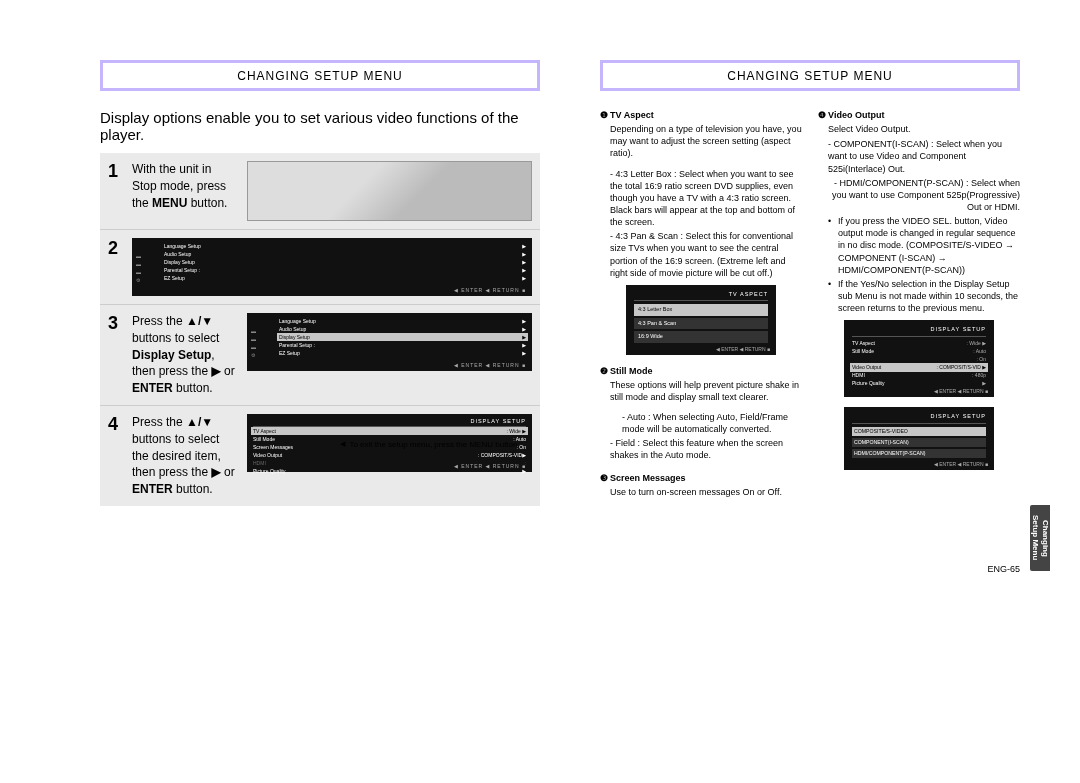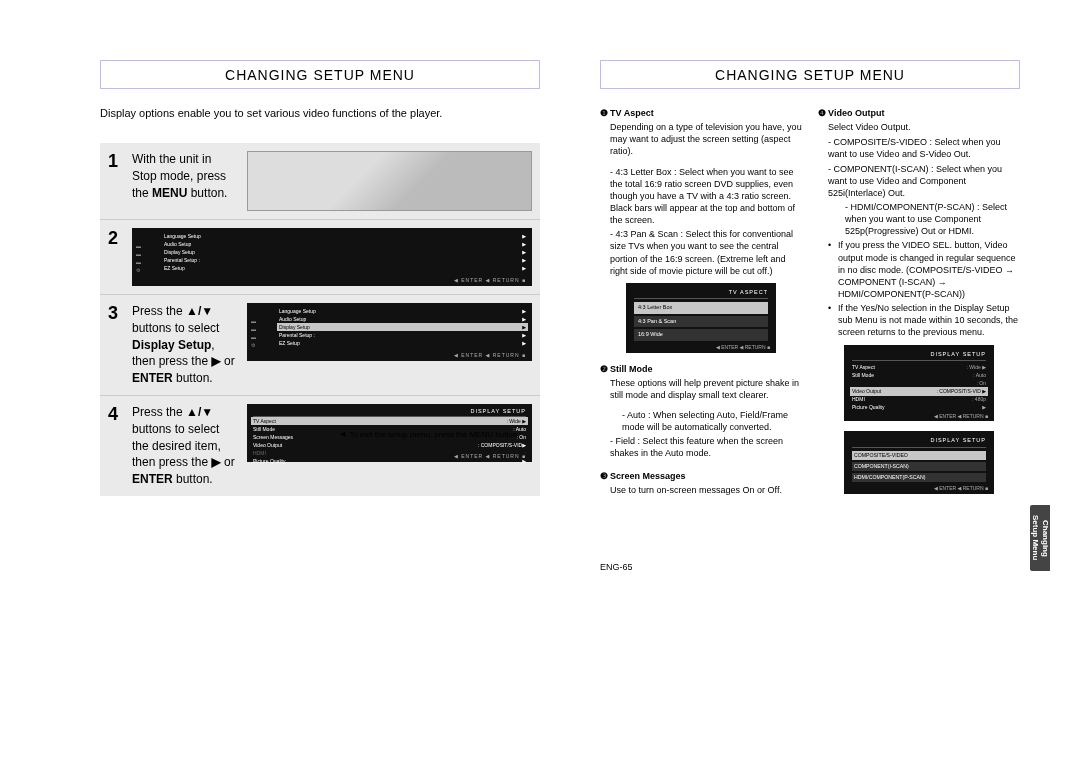--- a/index.html
+++ b/index.html
@@ -12,36 +12,36 @@
     color: #000;
   }
   .spread {
     display: flex;
     gap: 60px;
     padding: 60px 70px 30px 100px;
     position: relative;
   }
   .page { width: 440px; position: relative; }
   .hdr {
-    border: 1px solid #c4b5fd;
+    border: 3px solid #c4b5fd;
     font-variant: small-caps;
     letter-spacing: 1px;
-    font-size: 14px;
+    font-size: 12px;
     text-align: center;
     padding: 6px 0 5px;
     margin-bottom: 18px;
   }
   .title {
     font-size: 18px;
     font-weight: bold;
     margin-bottom: 4px;
   }
   .intro {
-    font-size: 11px;
-    margin-bottom: 24px;
+    font-size: 15px;
+    margin-bottom: 10px;
   }
   .steps { background: #eaeaea; padding: 0; }
   .step {
     display: flex;
     gap: 10px;
     padding: 8px;
     border-bottom: 1px solid #ccc;
   }
   .step:last-child { border-bottom: none; }
   .stepnum {
@@ -75,21 +75,21 @@
   .menu-icons { position:absolute; bottom:3px; right:6px; font-size:5px; letter-spacing:1px; color:#aaa;}
   .menu-left { position:absolute; left:4px; top:14px; font-size:5px; color:#888; line-height:1.6;}
   .exitnote {
     font-size: 8px;
     margin-top: 6px;
     display: flex;
     gap: 4px;
   }
   .exitnote .tri { font-size:7px; }
   .pgnum {
-    text-align: left;
+    text-align: right;
     font-size: 9px;
     position: absolute;
     bottom: -30px;
     left: 0; right: 0;
   }
 
   
   .cols { display:flex; gap:16px; }
   .col { width: 205px; font-size: 9px; line-height: 1.35; }
   .optnum { font-weight:bold; font-size:9px; display:inline-block; margin-right:2px;}
@@ -276,23 +276,22 @@
         <div class="sub" style="margin-left:22px;">- Auto : When selecting Auto, Field/Frame mode will be automatically converted.</div>
         <div class="sub" style="margin-left:10px;">- Field : Select this feature when the screen shakes in the Auto mode.</div>
 
         <div style="margin-top:10px;"><span class="optnum">❸</span><span class="opthead">Screen Messages</span></div>
         <div class="optbody">Use to turn on-screen messages On or Off.</div>
       </div>
 
       <div class="col">
         <div><span class="optnum">❹</span><span class="opthead">Video Output</span></div>
         <div class="optbody" style="margin-bottom:3px;">Select Video Output.</div>
-        <div class="sub" style="margin-left:10px;">- COMPOSITE/S-VIDEO : Select when you want to use Video and S-Video Out.</div>
         <div class="sub" style="margin-left:10px;">- COMPONENT(I-SCAN) : Select when you want to use Video and Component 525i(Interlace) Out.</div>
-        <div class="sub" style="margin-left:27px;">- HDMI/COMPONENT(P-SCAN) : Select when you want to use Component 525p(Progressive) Out or HDMI.</div>
+        <div class="sub" style="margin-left:0;text-align:right;">- HDMI/COMPONENT(P-SCAN) : Select when you want to use Component 525p(Progressive) Out or HDMI.</div>
         <div class="bullet" style="margin-left:10px;">
             <span class="b">•</span>
             <span>If you press the VIDEO SEL. button, Video output mode is changed in regular sequence in no disc mode. (COMPOSITE/S-VIDEO → COMPONENT (I-SCAN) → HDMI/COMPONENT(P-SCAN))</span>
           </div>
         <div class="bullet" style="margin-left:10px;">
             <span class="b">•</span>
             <span>If the Yes/No selection in the Display Setup sub Menu is not made within 10 seconds, the screen returns to the previous menu.</span>
           </div>
 
         <div class="minimenu mm2">

